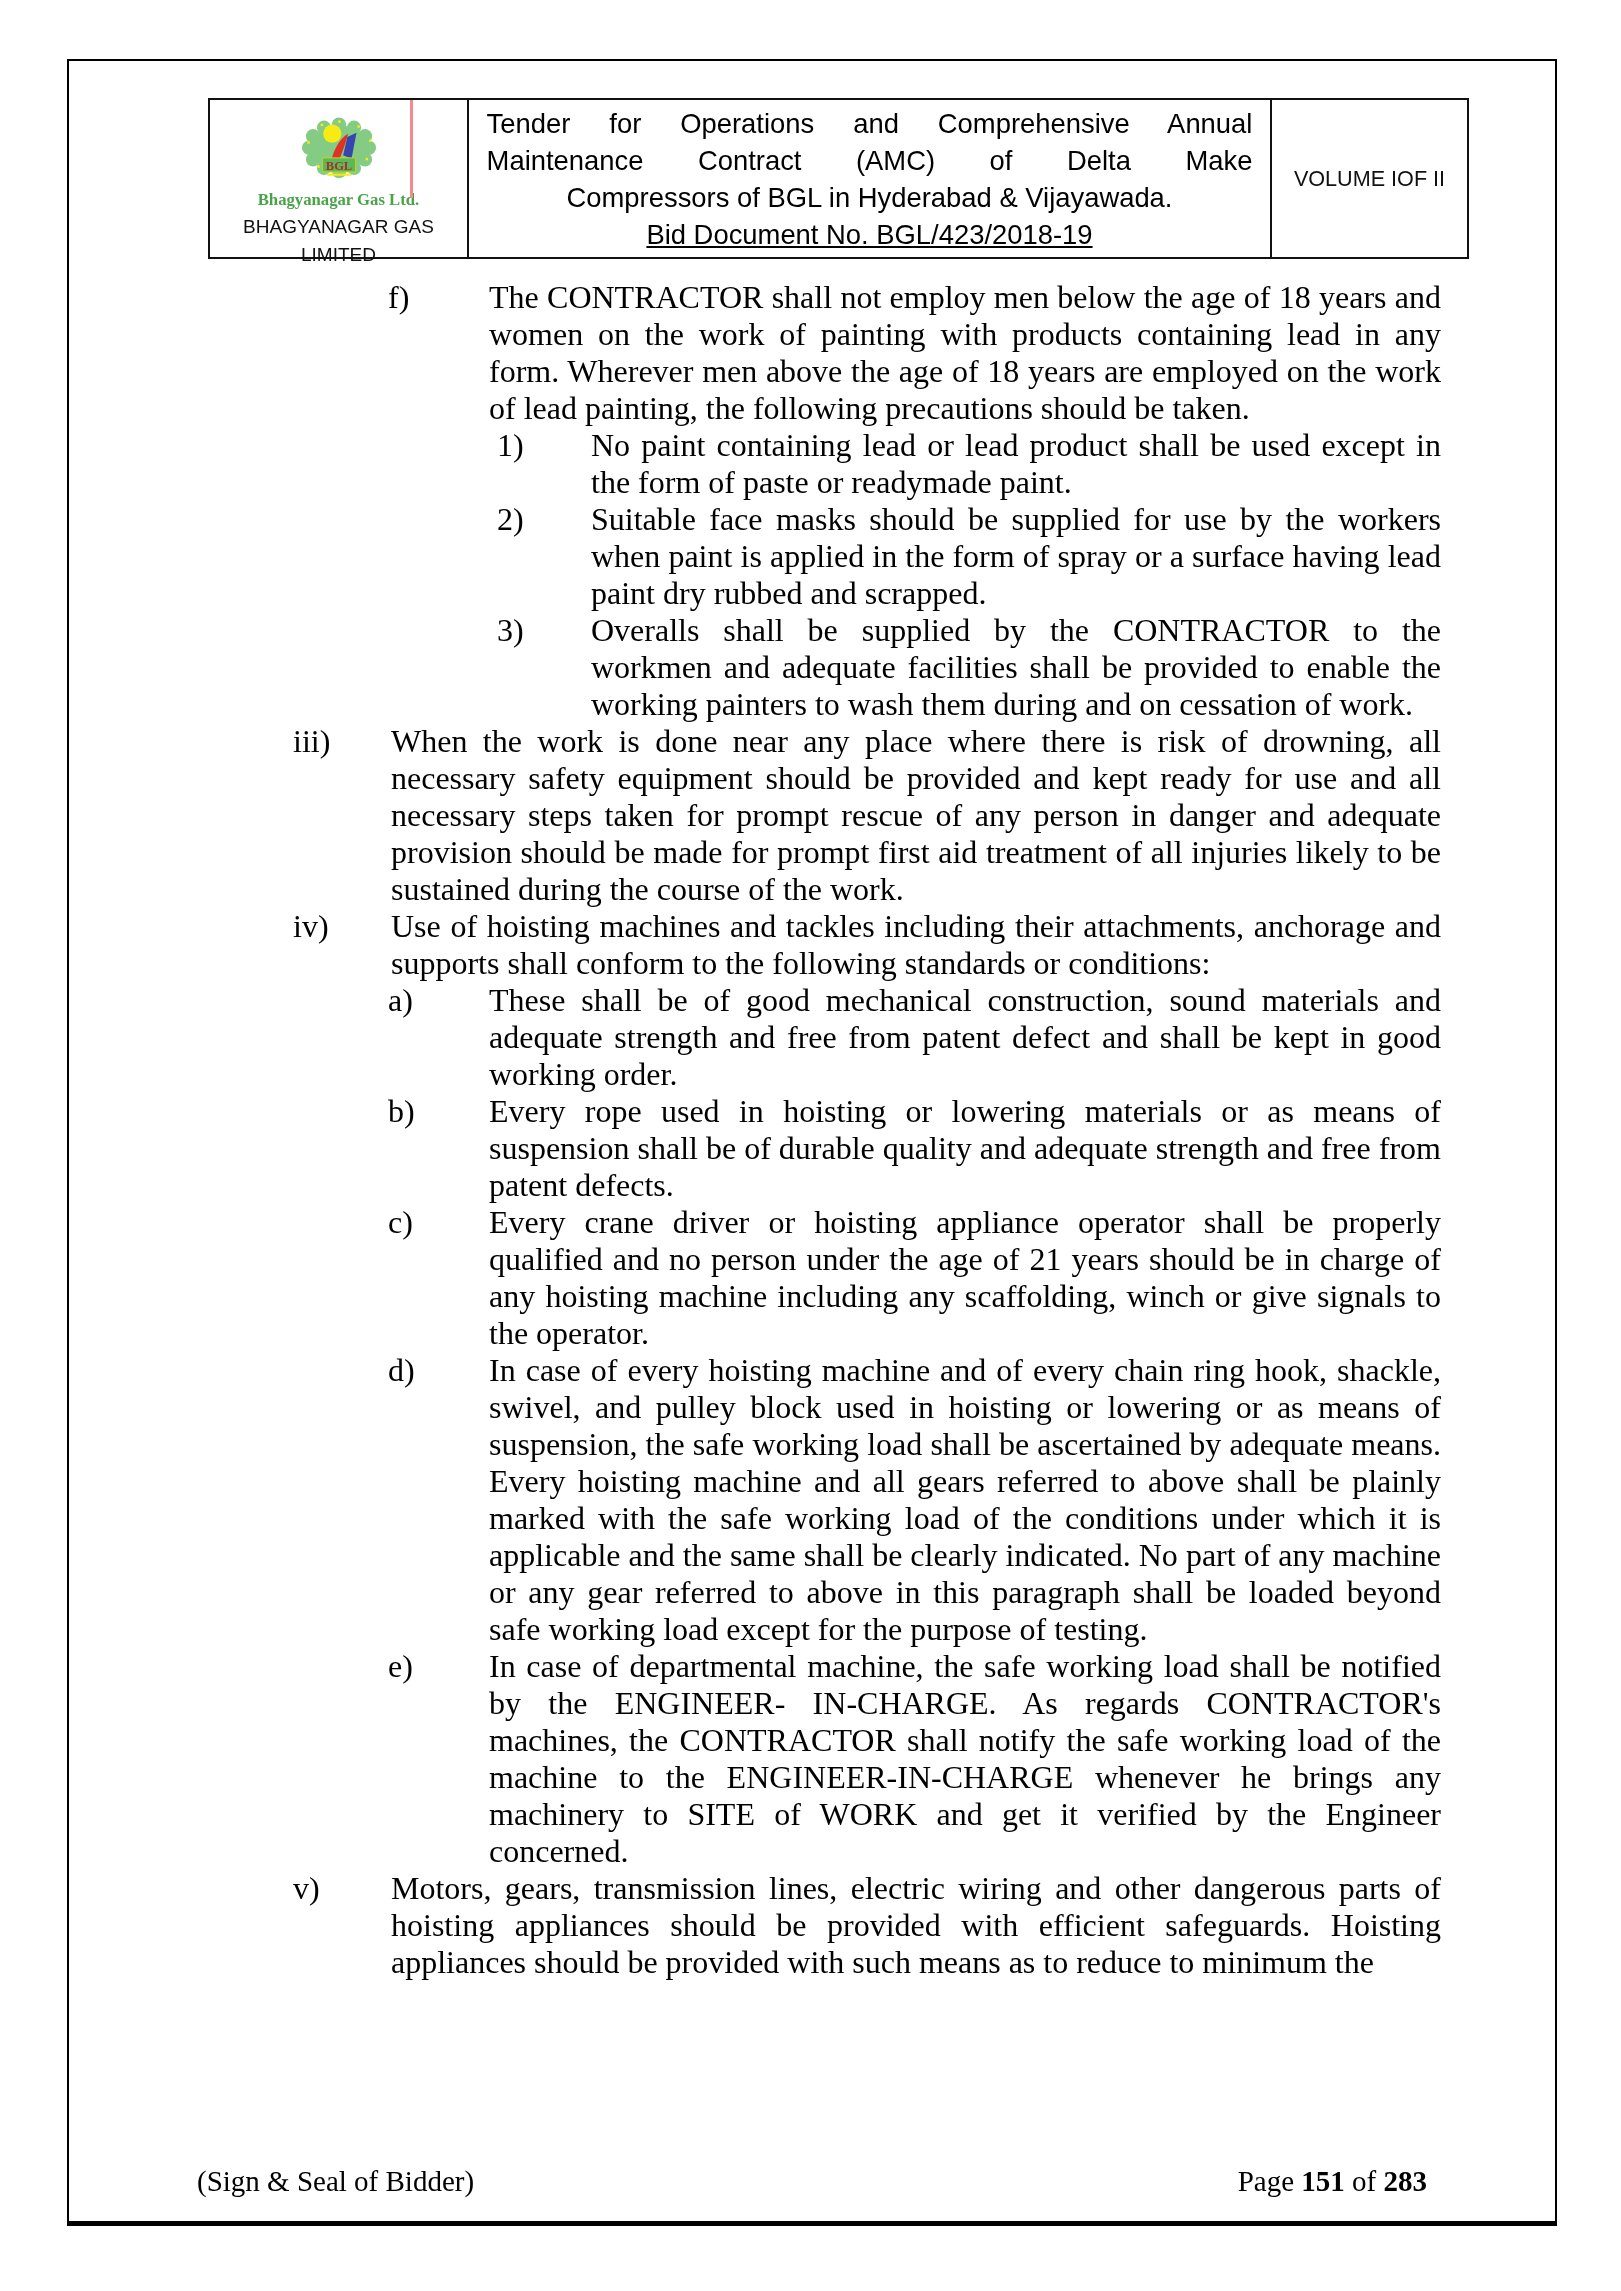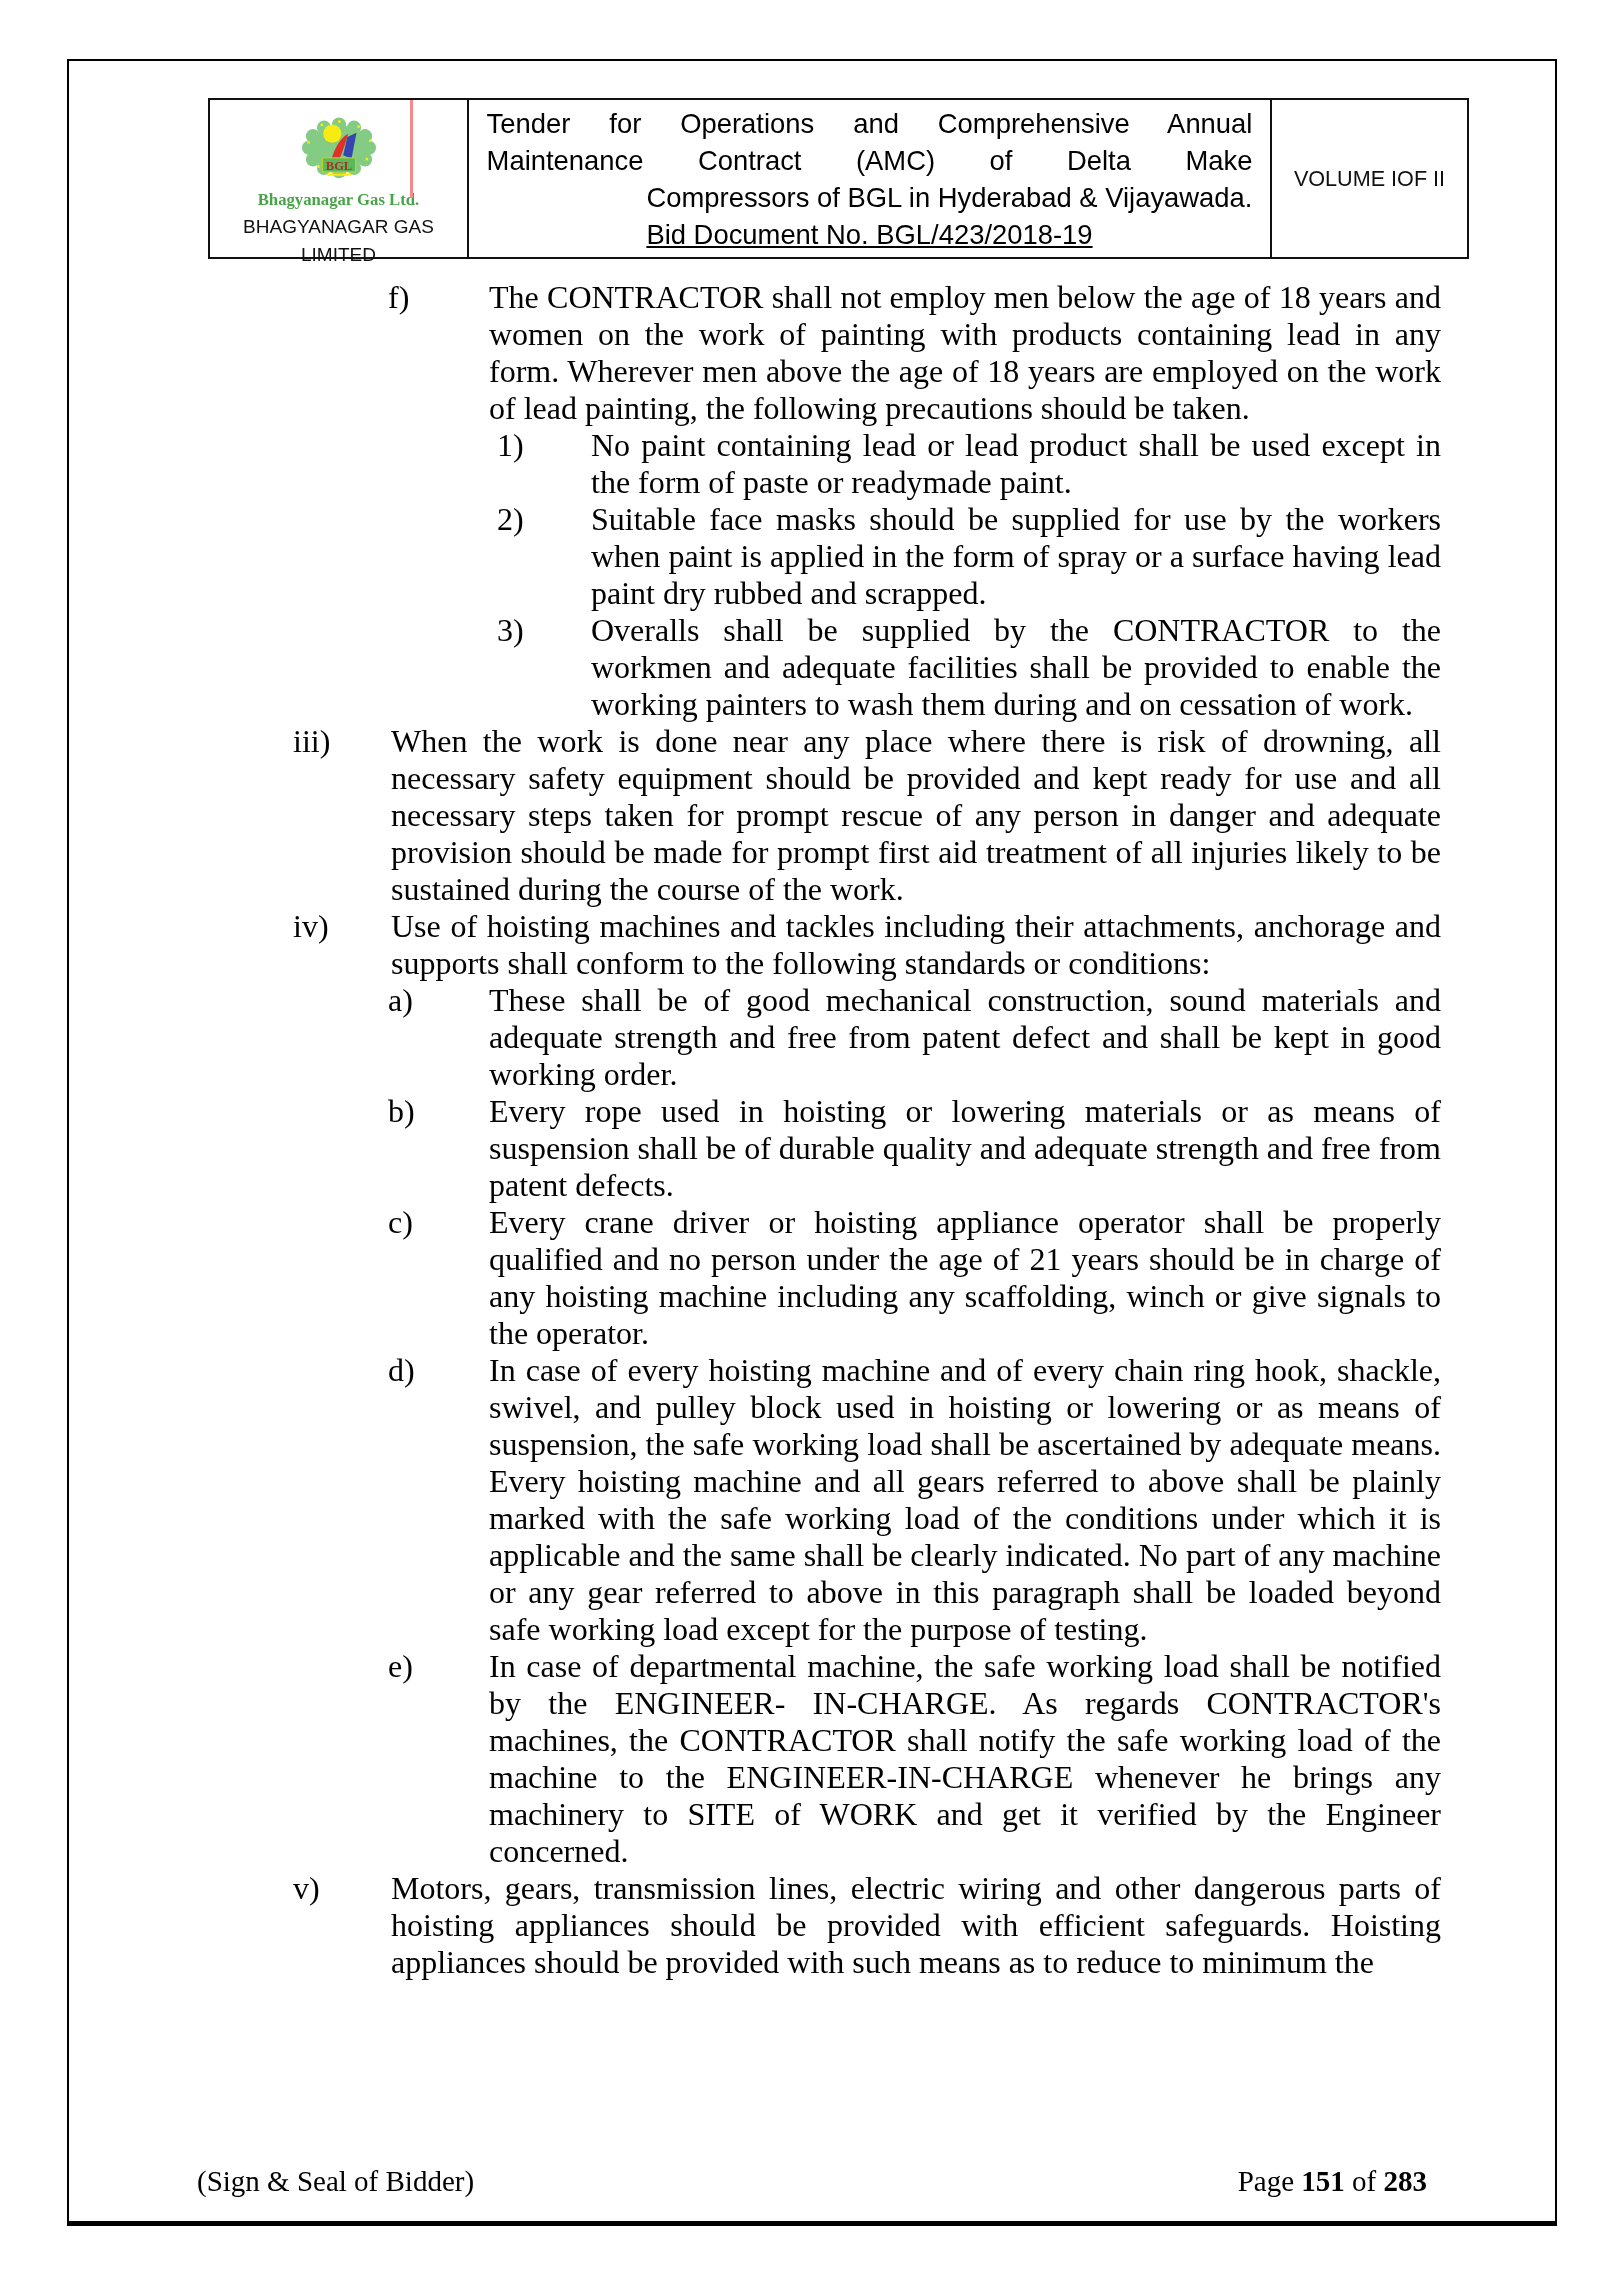--- a/index.html
+++ b/index.html
@@ -36,21 +36,21 @@
     font-family: "Liberation Serif", serif; font-weight: bold;
     font-size: 16.7px; line-height: 16.7px; color: #49a449; margin-top: -2px;
   }
   .org-caps { font-size: 19px; line-height: 28px; color: #111; margin-top: 3.9px; }
   .cell-title {
     flex: 1; border-right: 2px solid #111;
     padding: 4.9px 17.6px 0; font-size: 27.4px; line-height: 37px; color: #000;
   }
   .t-line { width: 100%; }
   .t-just { text-align: justify; text-align-last: justify; }
-  .t-left { text-align: right; }
+  .t-left { text-align: center; }
   .t-center { text-align: center; text-decoration: underline; }
   .cell-volume {
     width: 195px; display: flex; flex-direction: row;
     justify-content: center; align-items: center;
     font-size: 21.6px; line-height: 30px; color: #111;
   }
   
   .content {
     position: absolute; left: 0; top: 218px; width: 1372px;
     font-size: 32px; line-height: 37px;

